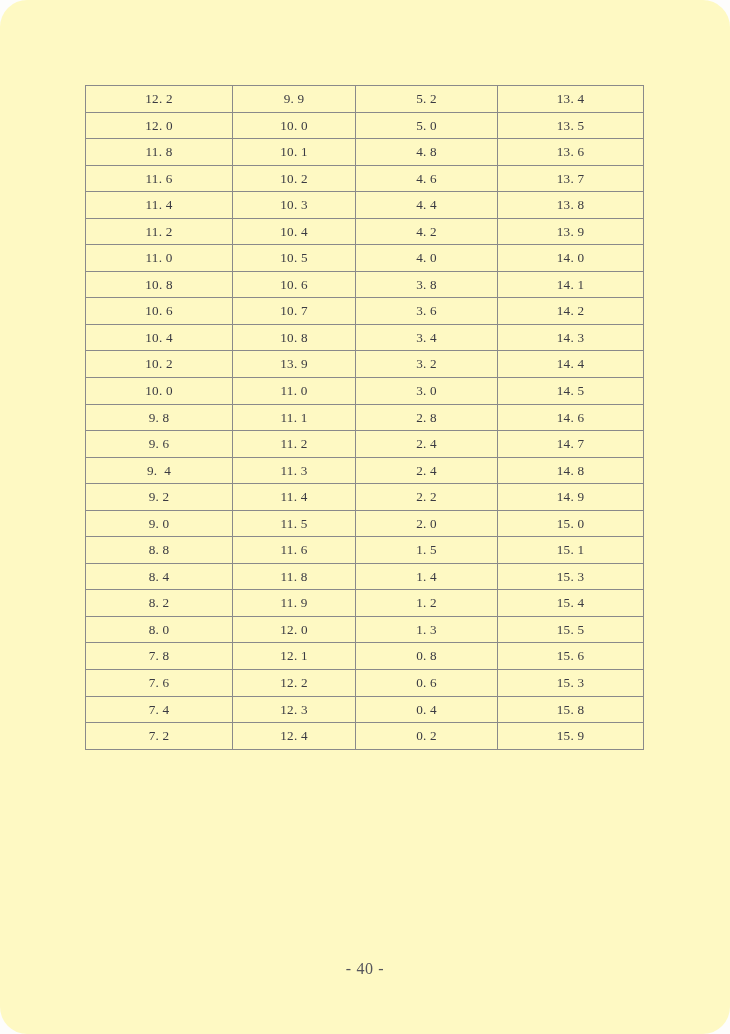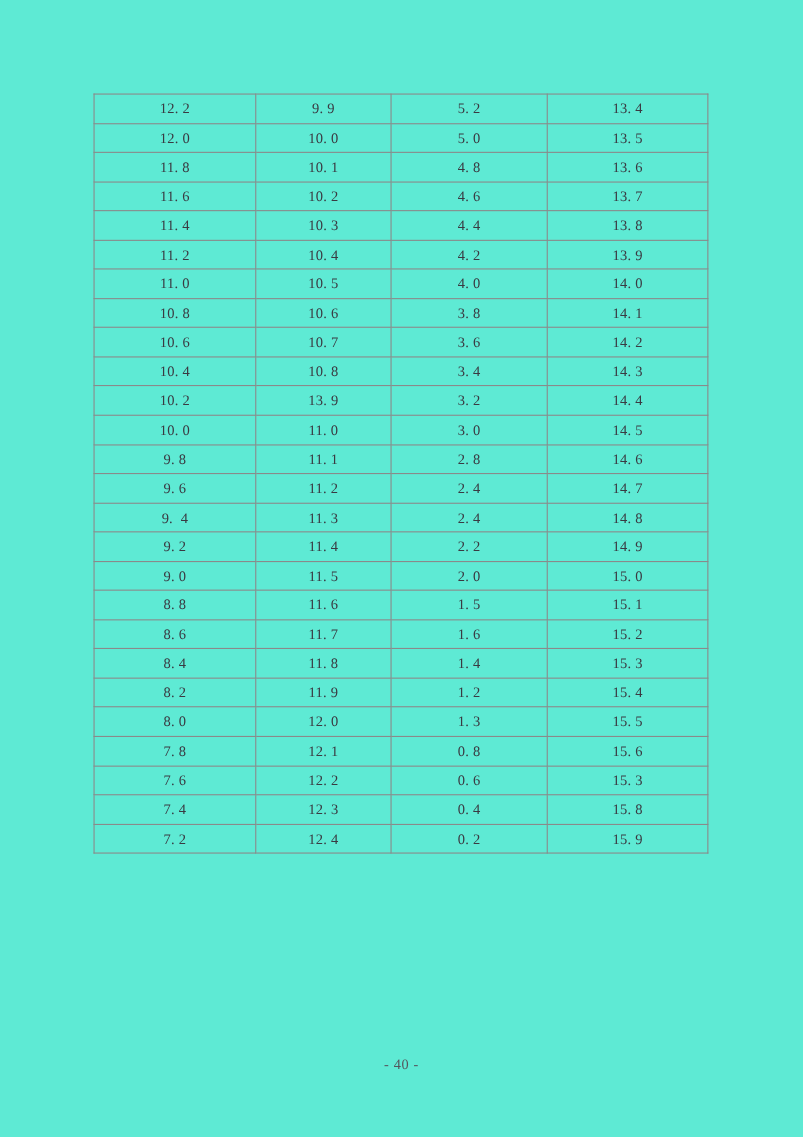--- a/index.html
+++ b/index.html
@@ -12,21 +12,22 @@
     background: #fdfdfc;
     font-family: "Liberation Serif", "DejaVu Serif", serif;
     color: #3a3a42;
     position: relative;
     overflow: hidden;
   }
 
   #page {
     position: absolute;
     inset: 0;
-    background: #5eead4;
+    background: #fef9c3;
+    border-radius: 27px;
   }
 
   
   #data-table-wrap {
     position: absolute;
     left: 85px;
     top: 85px;
     width: 558px;
   }
 
@@ -56,21 +57,21 @@
   col.c3 { width: 142px; }
   col.c4 { width: 146px; }
 
   
   #page-footer {
     position: absolute;
     left: 0;
     right: 0;
     top: 960px;
     text-align: center;
-    font-size: 13px;
+    font-size: 16px;
     color: #55555c;
     font-family: "Liberation Serif", "DejaVu Serif", serif;
     letter-spacing: 0.6px;
   }
 </style>
 </head>
 <body>
 
 <div id="page">
 
@@ -185,26 +186,20 @@
             <td>2. 0</td>
             <td>15. 0</td>
           </tr>
           <tr>
             <td>8. 8</td>
             <td>11. 6</td>
             <td>1. 5</td>
             <td>15. 1</td>
           </tr>
           <tr>
-            <td>8. 6</td>
-            <td>11. 7</td>
-            <td>1. 6</td>
-            <td>15. 2</td>
-          </tr>
-          <tr>
             <td>8. 4</td>
             <td>11. 8</td>
             <td>1. 4</td>
             <td>15. 3</td>
           </tr>
           <tr>
             <td>8. 2</td>
             <td>11. 9</td>
             <td>1. 2</td>
             <td>15. 4</td>

